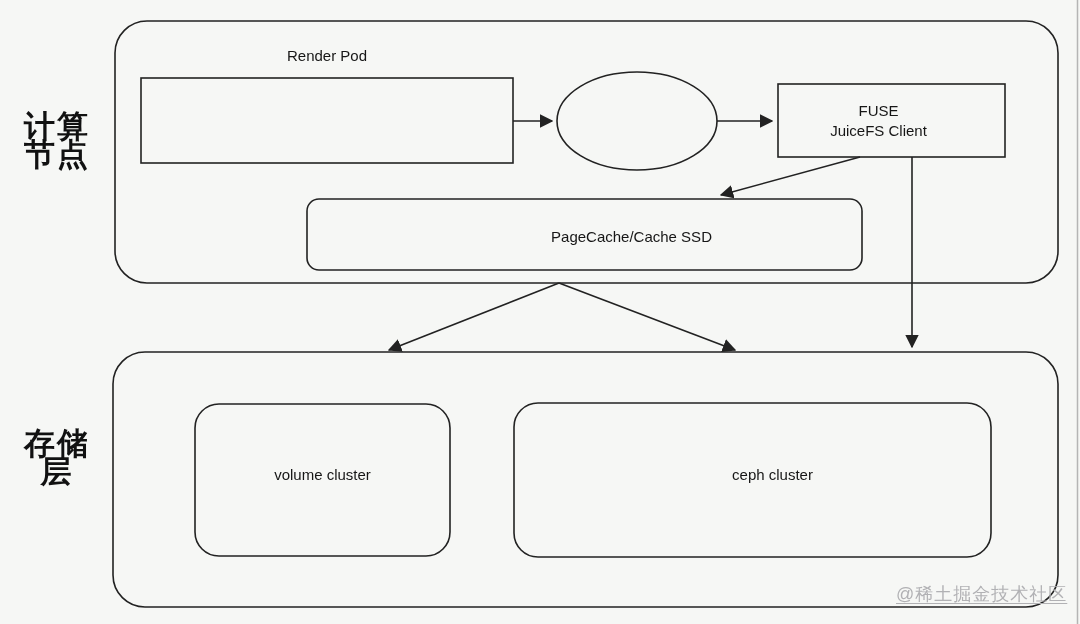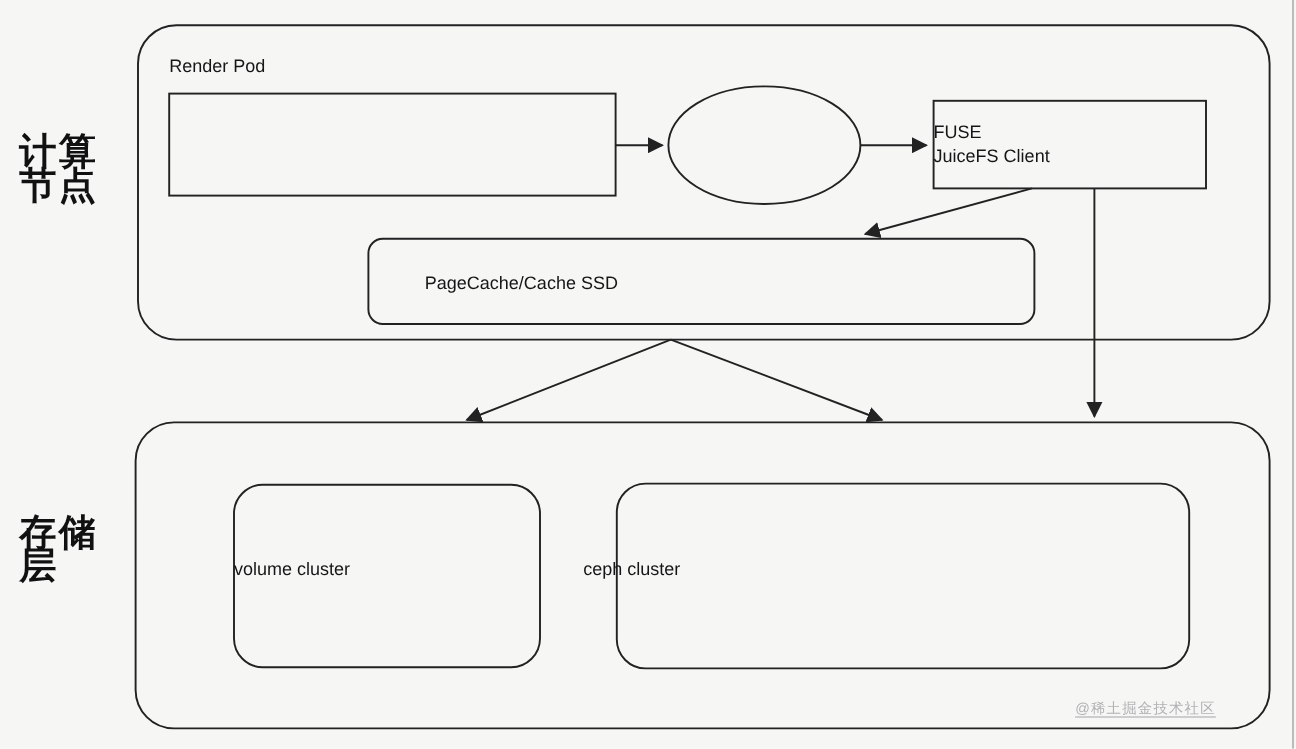--- a/index.html
+++ b/index.html
@@ -11,45 +11,45 @@
   #canvas {
     position: relative;
     width: 1080px; height: 624px;
     background: #f6f7f5;
     overflow: hidden;
   }
   #diagram-svg { position: absolute; left: 0; top: 0; }
   .lbl {
     position: absolute;
     color: #161616;
-    text-align: left;
+    text-align: center;
     white-space: nowrap;
     line-height: 20px;
     font-size: 15px;
   }
   .lbl span { display: block; }
   .side-label {
     font-weight: bold;
     font-size: 31px;
     line-height: 28px;
     letter-spacing: 2px;
     color: #111111;
   }
   #compute-side-label { left: 16px; top: 113px; width: 82px; }
   #storage-side-label { left: 16px; top: 430px; width: 82px; }
   #render-pod-title   { left: 141px; top: 46px;  width: 372px; }
   #hostpath-label     { left: 557px; top: 101px; width: 161px; }
   #fuse-label         { left: 778px; top: 101px; width: 201px; }
   #pagecache-label    { left: 307px; top: 227px; width: 555px; margin-left: 47px; }
   #mysql-label        { left: 195px; top: 465px; width: 255px; }
-  #ceph-label         { left: 486px; top: 465px; width: 477px; }
+  #ceph-label         { left: 514px; top: 465px; width: 477px; padding-left: 20px; }
   #watermark {
     position: absolute;
     left: 896px; top: 582px;
-    font-size: 12px;
+    font-size: 18px;
     color: #b1b1b4;
     text-decoration: underline;
     text-underline-offset: 3px;
     letter-spacing: 1px;
     white-space: nowrap;
   }
 </style>
 </head>
 <body>
 

